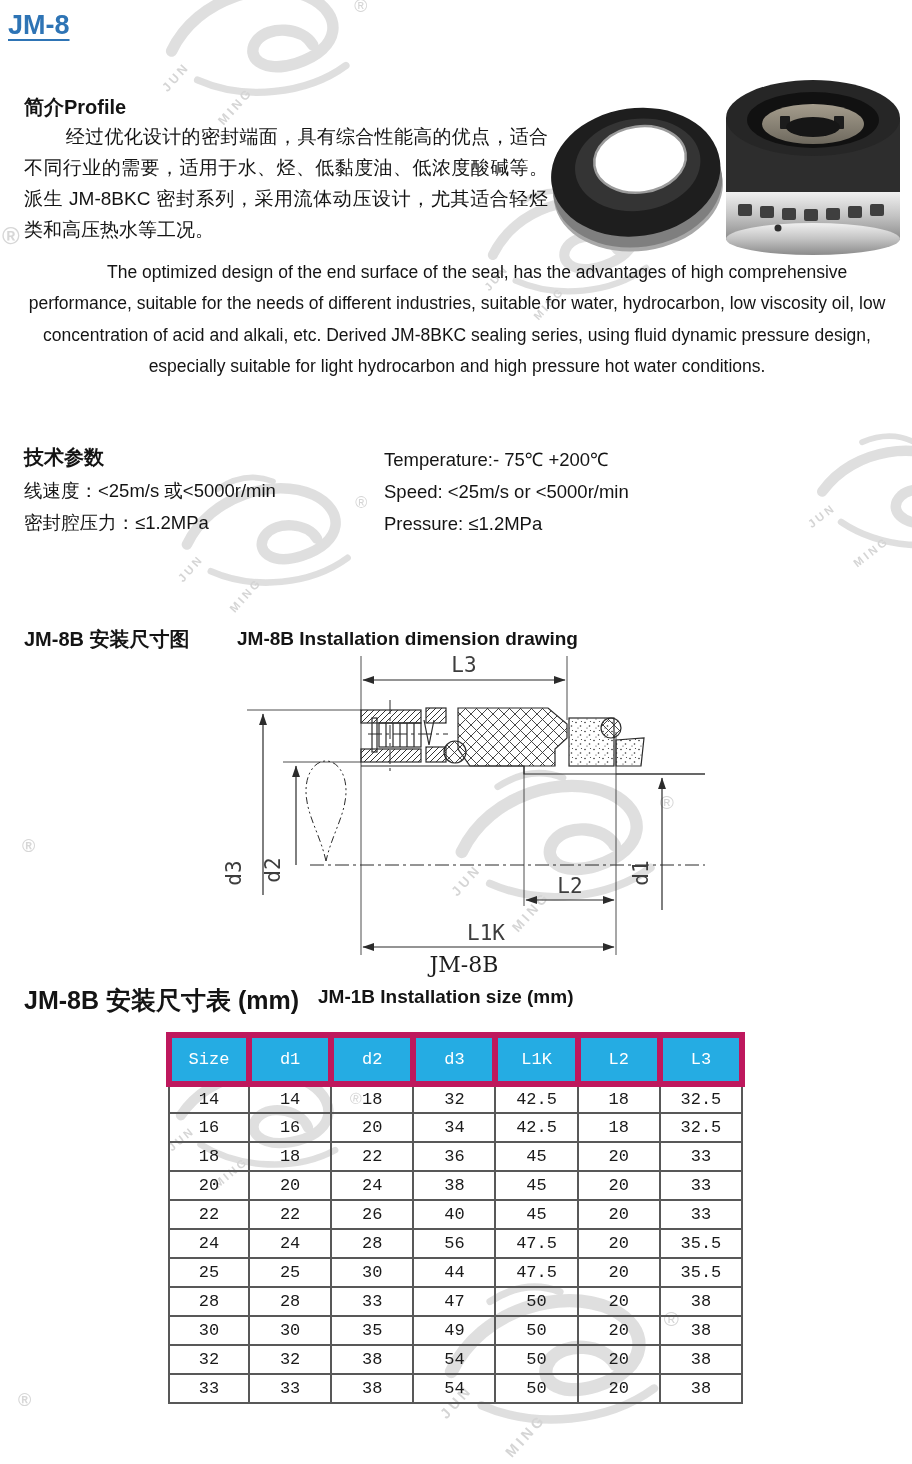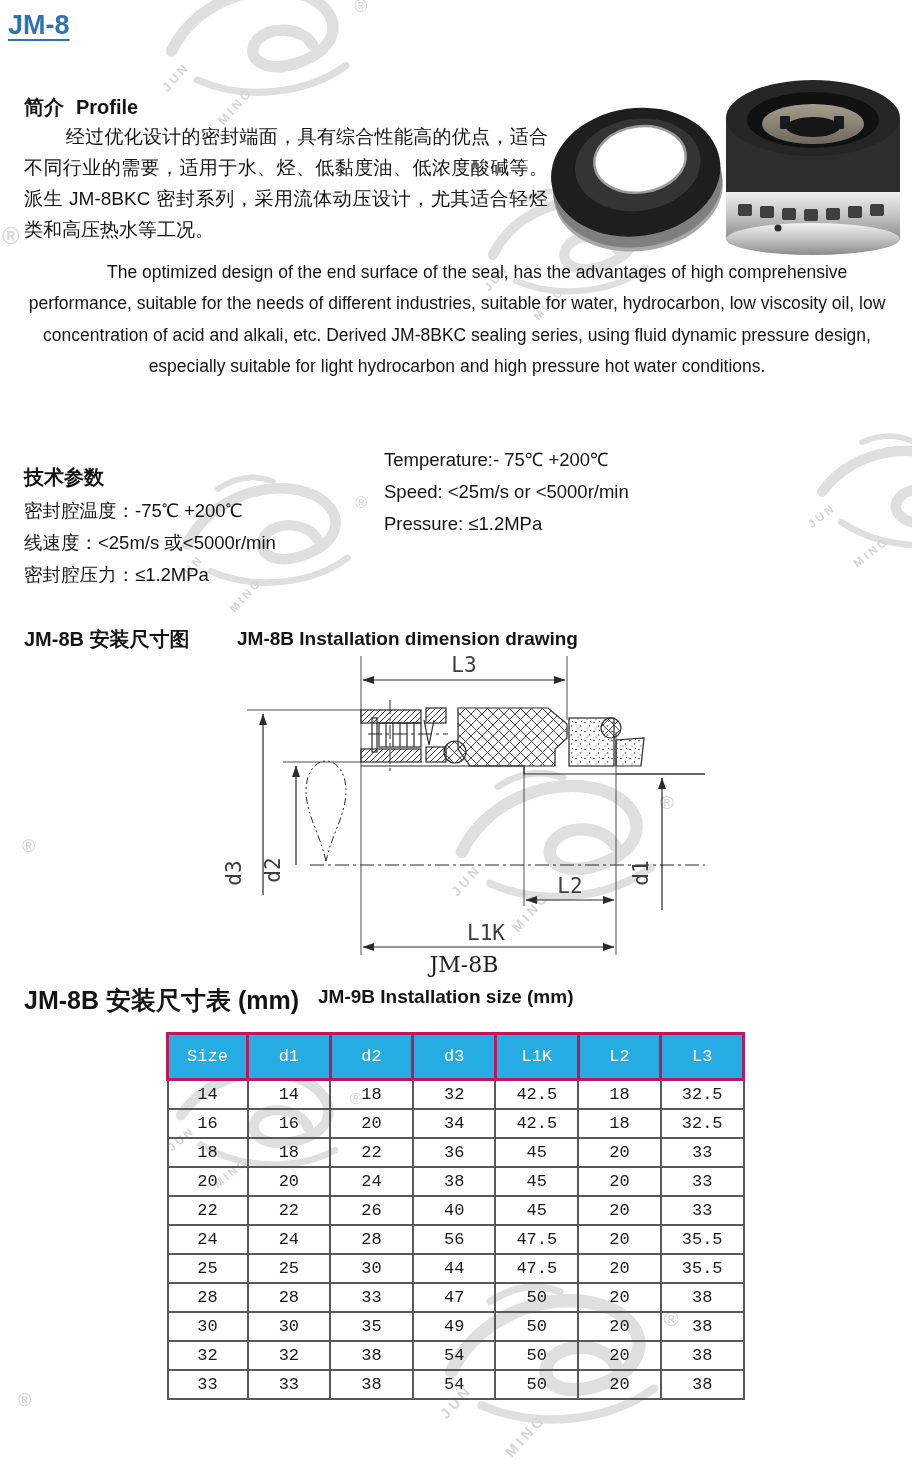--- a/index.html
+++ b/index.html
@@ -21,30 +21,30 @@
 
   
   .page-title{
     left:8px;top:10px;margin:0;font-size:27px;font-weight:bold;
     color:var(--title-blue);text-decoration:underline;
     text-underline-offset:5px;text-decoration-thickness:2px;
   }
 
   
   .profile-heading{left:24px;top:94px;font-size:20px;font-weight:bold;}
-  .profile-heading .en{margin-left:12px;}
+  .profile-heading .en{margin-left:0;}
   .para-zh{left:24px;top:121px;width:524px;font-size:19px;line-height:31px;
     text-align:justify;text-indent:2.2em;}
   .para-en{left:24px;top:257px;width:866px;font-size:17.5px;line-height:31.3px;
     text-indent:2.3em;text-align:center;}
 
   
   .params{left:24px;top:444px;display:flex;}
   .params .col-zh{width:360px;}
-  .params .col-head{font-size:20px;font-weight:bold;margin-bottom:4px;margin-top:20px;}
+  .params .col-head{font-size:20px;font-weight:bold;margin-bottom:4px;}
   .param-line{font-size:18.5px;line-height:32px;white-space:nowrap;}
 
   
   .dim-heading-zh{left:24px;top:626px;font-size:20px;font-weight:bold;}
   .dim-heading-en{left:237px;top:628px;font-size:19px;font-weight:bold;}
   .size-heading-zh{left:24px;top:984px;font-size:25px;font-weight:bold;}
   .size-heading-en{left:318px;top:986px;font-size:19px;font-weight:bold;}
 
   
   .drawing{left:196px;top:648px;}
@@ -56,21 +56,21 @@
   .model-label{font-family:"DejaVu Serif", serif;font-size:22px;fill:#1d1d1d;}
 
   
   .size-table{
     position:absolute;left:166px;top:1032px;width:579px;
     border-collapse:collapse;table-layout:fixed;
     font-family:"Liberation Mono", monospace;
   }
   .size-table th{
     background:var(--header-blue);color:#fff;font-weight:normal;font-size:17px;
-    height:28px;border:3px solid #be185d;padding:12px;
+    height:28px;border:6px solid #be185d;padding:12px;
   }
   .size-table td{
     font-size:17px;height:29px;text-align:center;border:2px solid #585858;
     color:#1a1a1a;padding:0;background:transparent;
   }
 </style>
 </head>
 <body>
 
 <svg width="0" height="0" style="position:absolute" aria-hidden="true">
@@ -164,21 +164,20 @@
 <div class="abs profile-heading">
   <span>简介</span><span class="en">Profile</span>
 </div>
 <p class="abs para-zh" style="margin:0">经过优化设计的密封端面，具有综合性能高的优点，适合不同行业的需要，适用于水、烃、低黏度油、低浓度酸碱等。派生 JM-8BKC 密封系列，采用流体动压设计，尤其适合轻烃类和高压热水等工况。</p>
 <p class="abs para-en" style="margin:0">The optimized design of the end surface of the seal, has the advantages of high comprehensive performance, suitable for the needs of different industries, suitable for water, hydrocarbon, low viscosity oil, low concentration of acid and alkali, etc. Derived JM-8BKC sealing series, using fluid dynamic pressure design, especially suitable for light hydrocarbon and high pressure hot water conditions.</p>
 
 <div class="abs params">
   <div class="col-zh">
     <div class="col-head">技术参数</div>
     <div>
-        <div class="param-line">密封腔温度：-75℃ +200℃</div>
         <div class="param-line">线速度：&lt;25m/s 或&lt;5000r/min</div>
         <div class="param-line">密封腔压力：≤1.2MPa</div>
       </div>
   </div>
   <div class="col-en">
     <div>
         <div class="param-line">Temperature:- 75℃ +200℃</div>
         <div class="param-line">Speed:  &lt;25m/s or  &lt;5000r/min</div>
         <div class="param-line">Pressure:  ≤1.2MPa</div>
       </div>
@@ -251,21 +250,21 @@
   <text class="dim-label" x="268" y="24" text-anchor="middle">L3</text>
   <text class="dim-label" x="45" y="225" text-anchor="middle" transform="rotate(-90 45 225)">d3</text>
   <text class="dim-label" x="84" y="222" text-anchor="middle" transform="rotate(-90 84 222)">d2</text>
   <text class="dim-label" x="452" y="225" text-anchor="middle" transform="rotate(-90 452 225)">d1</text>
   <text class="dim-label" x="374" y="245" text-anchor="middle">L2</text>
   <text class="dim-label" x="290" y="292" text-anchor="middle">L1K</text>
   <text class="model-label" x="268" y="324" text-anchor="middle">JM-8B</text>
 </svg>
 
 <div class="abs size-heading-zh">JM-8B 安装尺寸表 (mm)</div>
-<div class="abs size-heading-en">JM-9B Installation size (mm)</div>
+<div class="abs size-heading-en">JM-1B Installation size (mm)</div>
 
 <table class="size-table">
   <colgroup>
     <col style="width:80px">
       <col>
       <col>
       <col>
       <col>
       <col>
       <col>

